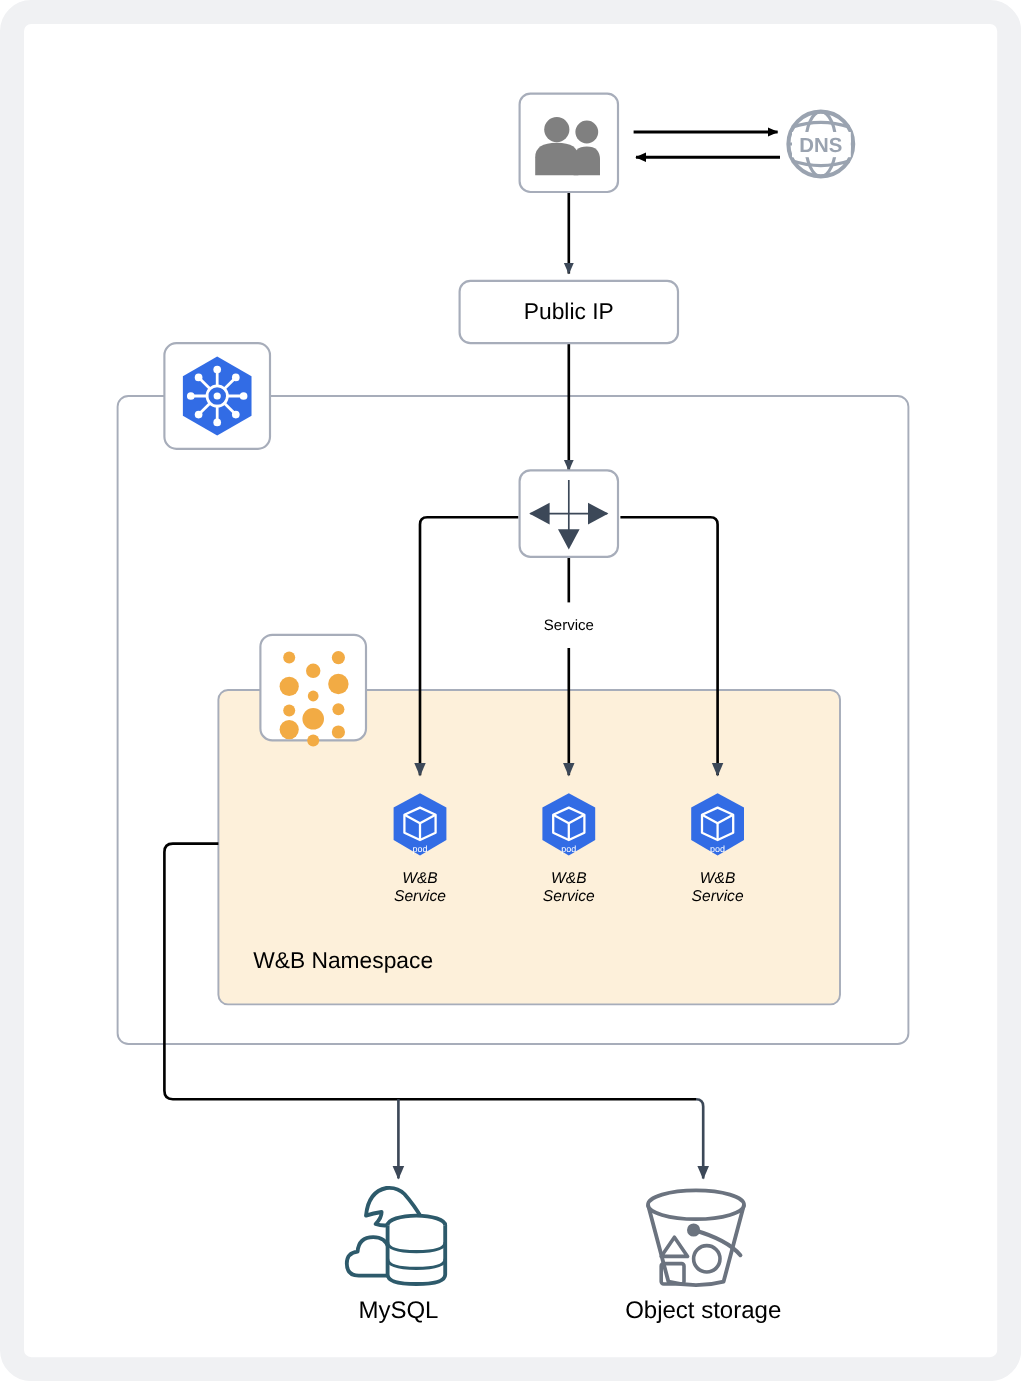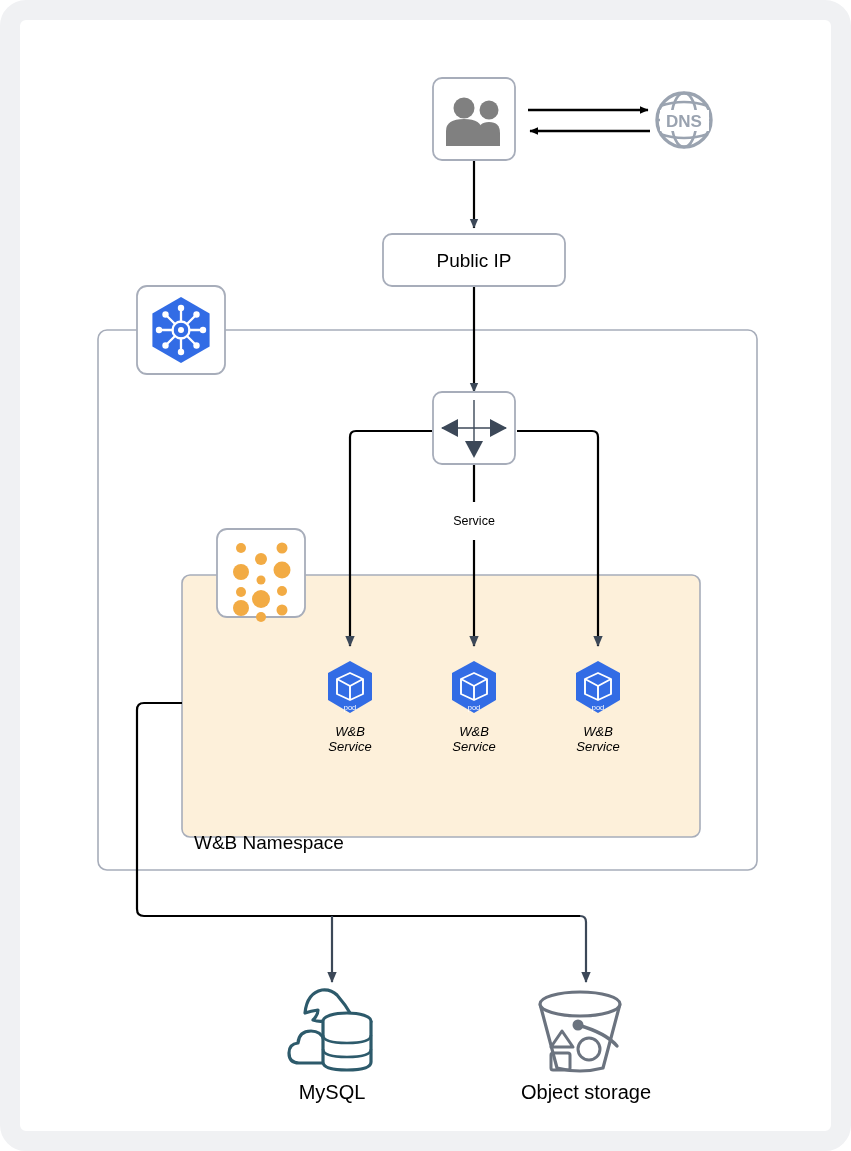--- a/index.html
+++ b/index.html
@@ -227,18 +227,18 @@
 
   <div class="node-label lbl-ingress" style="left:414px; top:514px; width:120px;">Service</div>
 
   <div class="node-label lbl-service" style="left:290px; top:724px; width:120px;">W&amp;B
 Service</div>
   <div class="node-label lbl-service" style="left:414px; top:724px; width:120px;">W&amp;B
 Service</div>
   <div class="node-label lbl-service" style="left:538px; top:724px; width:120px;">W&amp;B
 Service</div>
 
-  <div class="node-label lbl-namespace" style="left:194px; top:791px; width:330px;margin-top:41px;">W&amp;B Namespace</div>
+  <div class="node-label lbl-namespace" style="left:211px; top:791px; width:330px;">W&amp;B Namespace</div>
 
   <div class="node-label lbl-store" style="left:272px; top:1081px; width:120px;">MySQL</div>
   <div class="node-label lbl-store" style="left:506px; top:1081px; width:160px;">Object storage</div>
 
 </div>
 
 </body></html>

